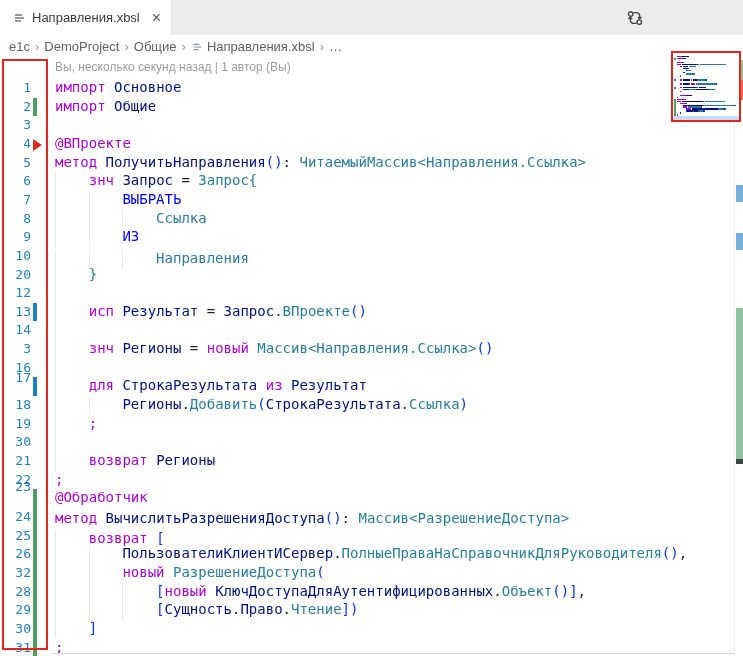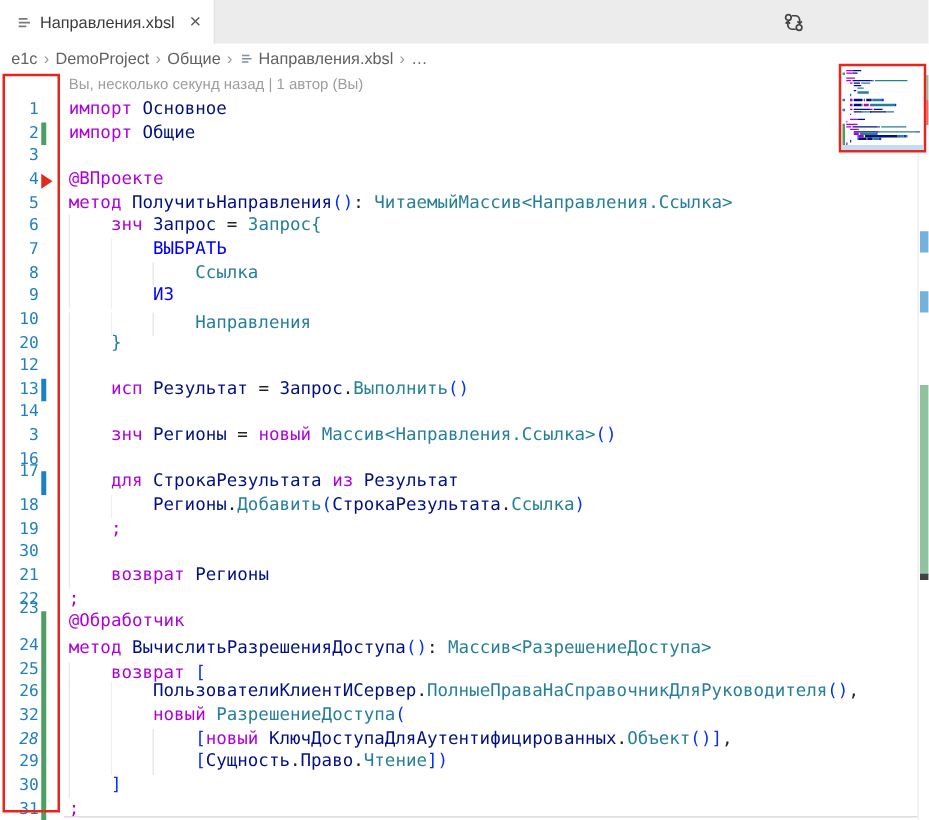--- a/index.html
+++ b/index.html
@@ -130,21 +130,21 @@
           <div class="ln" style="top: 338.05px;">18</div>
           <div class="ln" style="top: 356.7px;">19</div>
           <div class="ln" style="top: 375.35px;">30</div>
           <div class="ln" style="top: 394px;">21</div>
           <div class="ln" style="top: 412.65px;">22</div>
           <div class="ln" style="top: 420px;">23</div>
           <div class="ln" style="top: 449.95px;">24</div>
           <div class="ln" style="top: 468.6px;">25</div>
           <div class="ln" style="top: 487.25px;">26</div>
           <div class="ln" style="top: 505.9px;">32</div>
-          <div class="ln" style="top: 524.55px; font-style: italic;">28</div>
+          <div class="ln" style="top: 524.55px;">28</div>
           <div class="ln" style="top: 543.2px;">29</div>
           <div class="ln" style="top: 561.85px;">30</div>
           <div class="ln" style="top: 580.5px;">31</div>
         </div>
       <div>
           <div class="gbar" style="top: 39.65px; height: 18.65px; background: rgb(77, 158, 99);"></div>
           <div class="gbar" style="top: 244.8px; height: 18.65px; background: rgb(27, 129, 197);"></div>
           <div class="gbar" style="top: 319.4px; height: 18.65px; background: rgb(27, 129, 197);"></div>
           <div class="gbar" style="top: 431.3px; height: 166.7px; background: rgb(77, 158, 99);"></div>
           <div class="gtri" style="top: 80.95px;"></div>
@@ -159,21 +159,21 @@
           <div class="crow" style="top: 58.3px;"></div>
           <div class="crow" style="top: 76.95px;"><span class="tok-k">@ВПроекте</span></div>
           <div class="crow" style="top: 95.6px;"><span class="tok-k">метод </span><span class="tok-v">ПолучитьНаправления</span><span class="tok-p">()</span><span class="tok-o">: </span><span class="tok-t">ЧитаемыйМассив&lt;Направления.Ссылка&gt;</span></div>
           <div class="crow" style="top: 114.25px;"><span class="g"></span><span class="tok-k">знч </span><span class="tok-v">Запрос</span><span class="tok-o"> = </span><span class="tok-t">Запрос{</span></div>
           <div class="crow" style="top: 132.9px;"><span class="g"></span><span class="g"></span><span class="tok-q">ВЫБРАТЬ</span></div>
           <div class="crow" style="top: 151.55px;"><span class="g"></span><span class="g"></span><span class="g"></span><span class="tok-t">Ссылка</span></div>
           <div class="crow" style="top: 170.2px;"><span class="g"></span><span class="g"></span><span class="tok-q">ИЗ</span></div>
           <div class="crow" style="top: 192px;"><span class="g"></span><span class="g"></span><span class="g"></span><span class="tok-t">Направления</span></div>
           <div class="crow" style="top: 207.5px;"><span class="g"></span><span class="tok-t">}</span></div>
           <div class="crow" style="top: 226.15px;"><span class="g"></span></div>
-          <div class="crow" style="top: 244.8px;"><span class="g"></span><span class="tok-k">исп </span><span class="tok-v">Результат</span><span class="tok-o"> = </span><span class="tok-v">Запрос</span><span class="tok-o">.</span><span class="tok-t">Выполнить</span><span class="tok-p">()</span></div>
+          <div class="crow" style="top: 244.8px;"><span class="g"></span><span class="tok-k">исп </span><span class="tok-v">Результат</span><span class="tok-o"> = </span><span class="tok-v">Запрос</span><span class="tok-o">.</span><span class="tok-t">ВПроекте</span><span class="tok-p">()</span></div>
           <div class="crow" style="top: 263.45px;"><span class="g"></span></div>
           <div class="crow" style="top: 282.1px;"><span class="g"></span><span class="tok-k">знч </span><span class="tok-v">Регионы</span><span class="tok-o"> = </span><span class="tok-k">новый </span><span class="tok-t">Массив&lt;Направления.Ссылка&gt;</span><span class="tok-p">()</span></div>
           <div class="crow" style="top: 300.75px;"><span class="g"></span></div>
           <div class="crow" style="top: 319.4px;"><span class="g"></span><span class="tok-k">для </span><span class="tok-v">СтрокаРезультата</span><span class="tok-k"> из </span><span class="tok-v">Результат</span></div>
           <div class="crow" style="top: 338.05px;"><span class="g"></span><span class="g"></span><span class="tok-v">Регионы</span><span class="tok-o">.</span><span class="tok-t">Добавить</span><span class="tok-p">(</span><span class="tok-v">СтрокаРезультата</span><span class="tok-o">.</span><span class="tok-t">Ссылка</span><span class="tok-p">)</span></div>
           <div class="crow" style="top: 356.7px;"><span class="g"></span><span class="tok-k">;</span></div>
           <div class="crow" style="top: 375.35px;"><span class="g"></span></div>
           <div class="crow" style="top: 394px;"><span class="g"></span><span class="tok-k">возврат </span><span class="tok-v">Регионы</span></div>
           <div class="crow" style="top: 412.65px;"><span class="tok-k">;</span></div>
           <div class="crow" style="top: 431.3px;"><span class="tok-k">@Обработчик</span></div>

